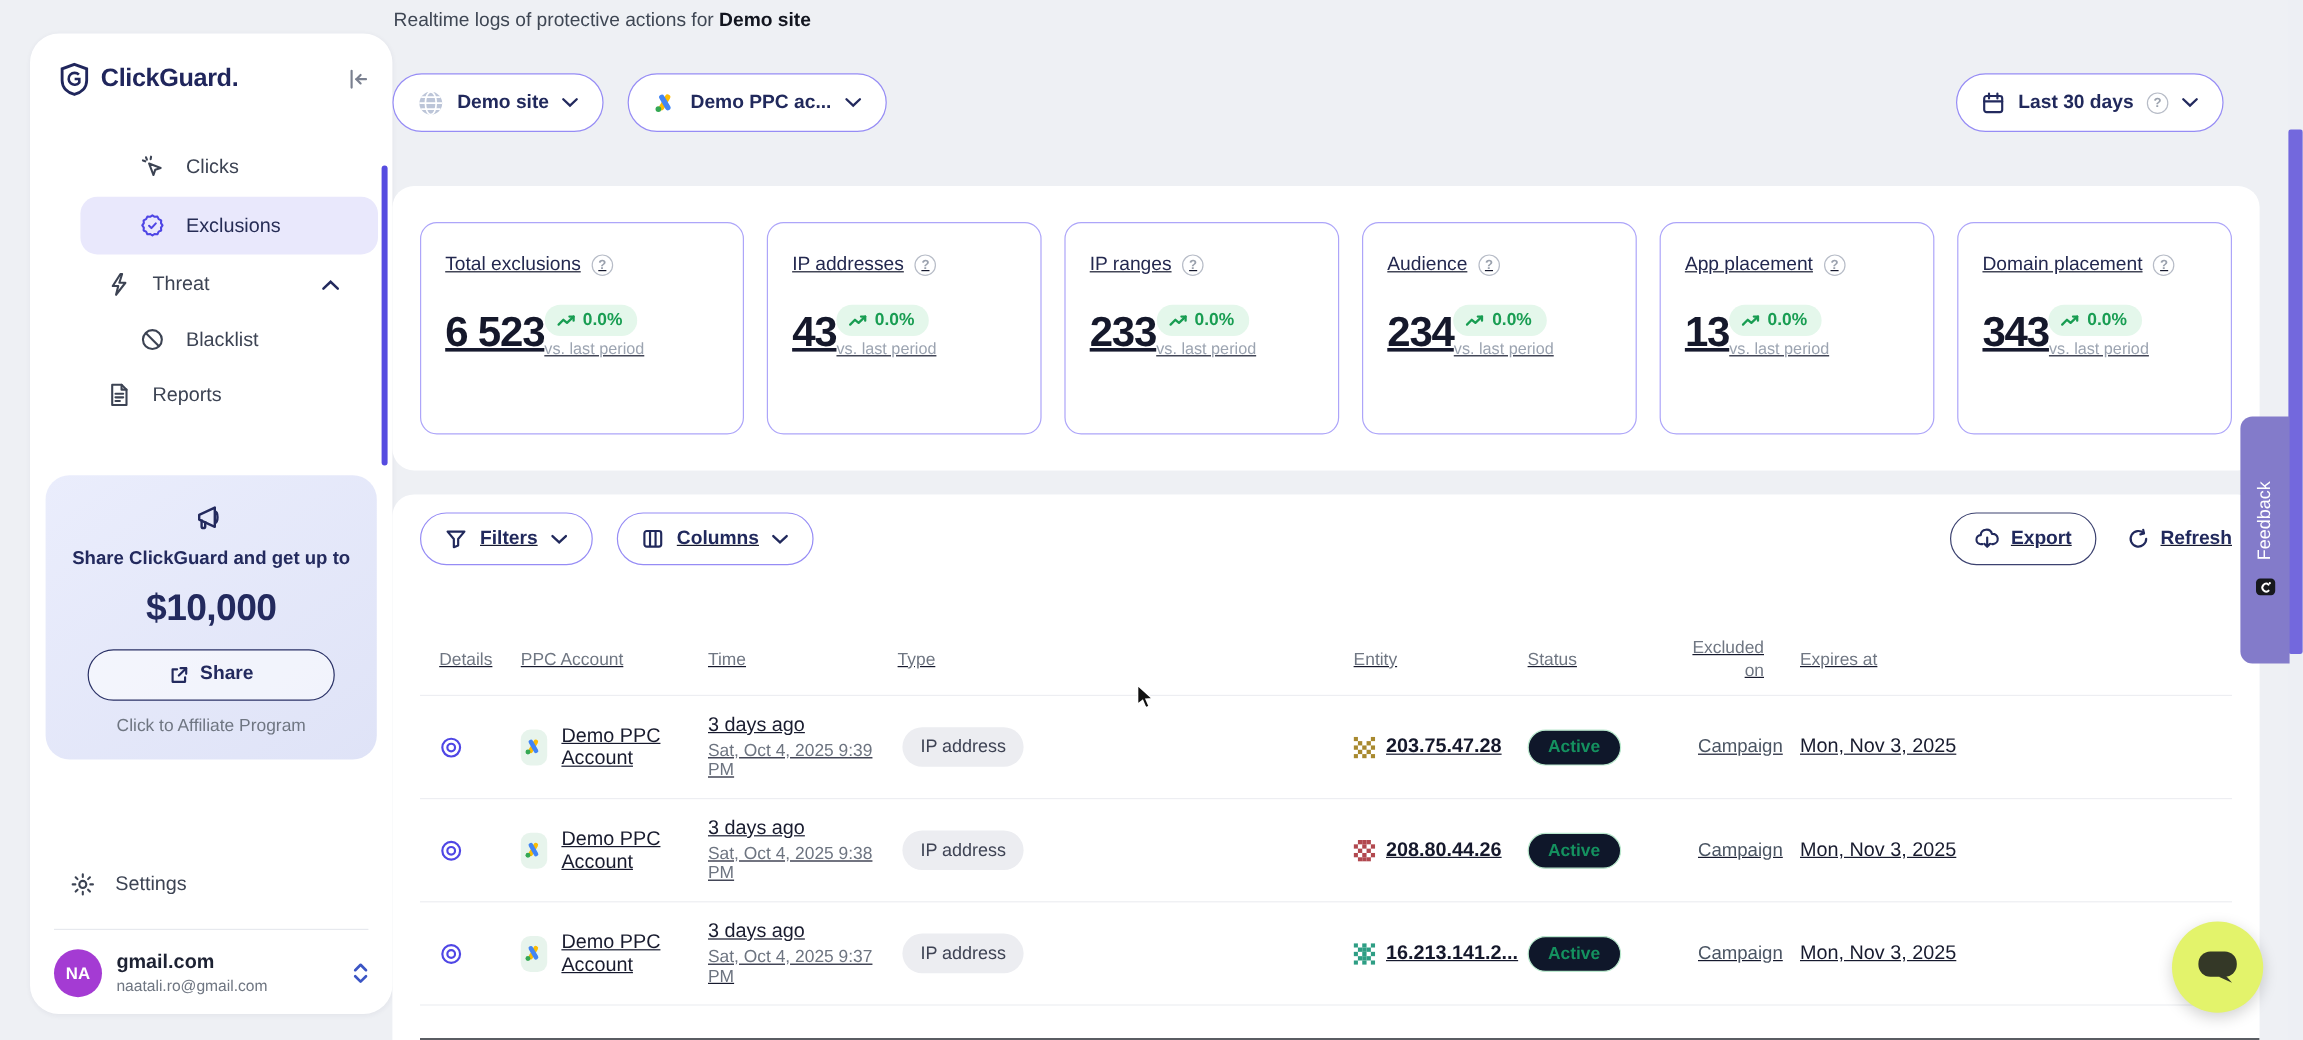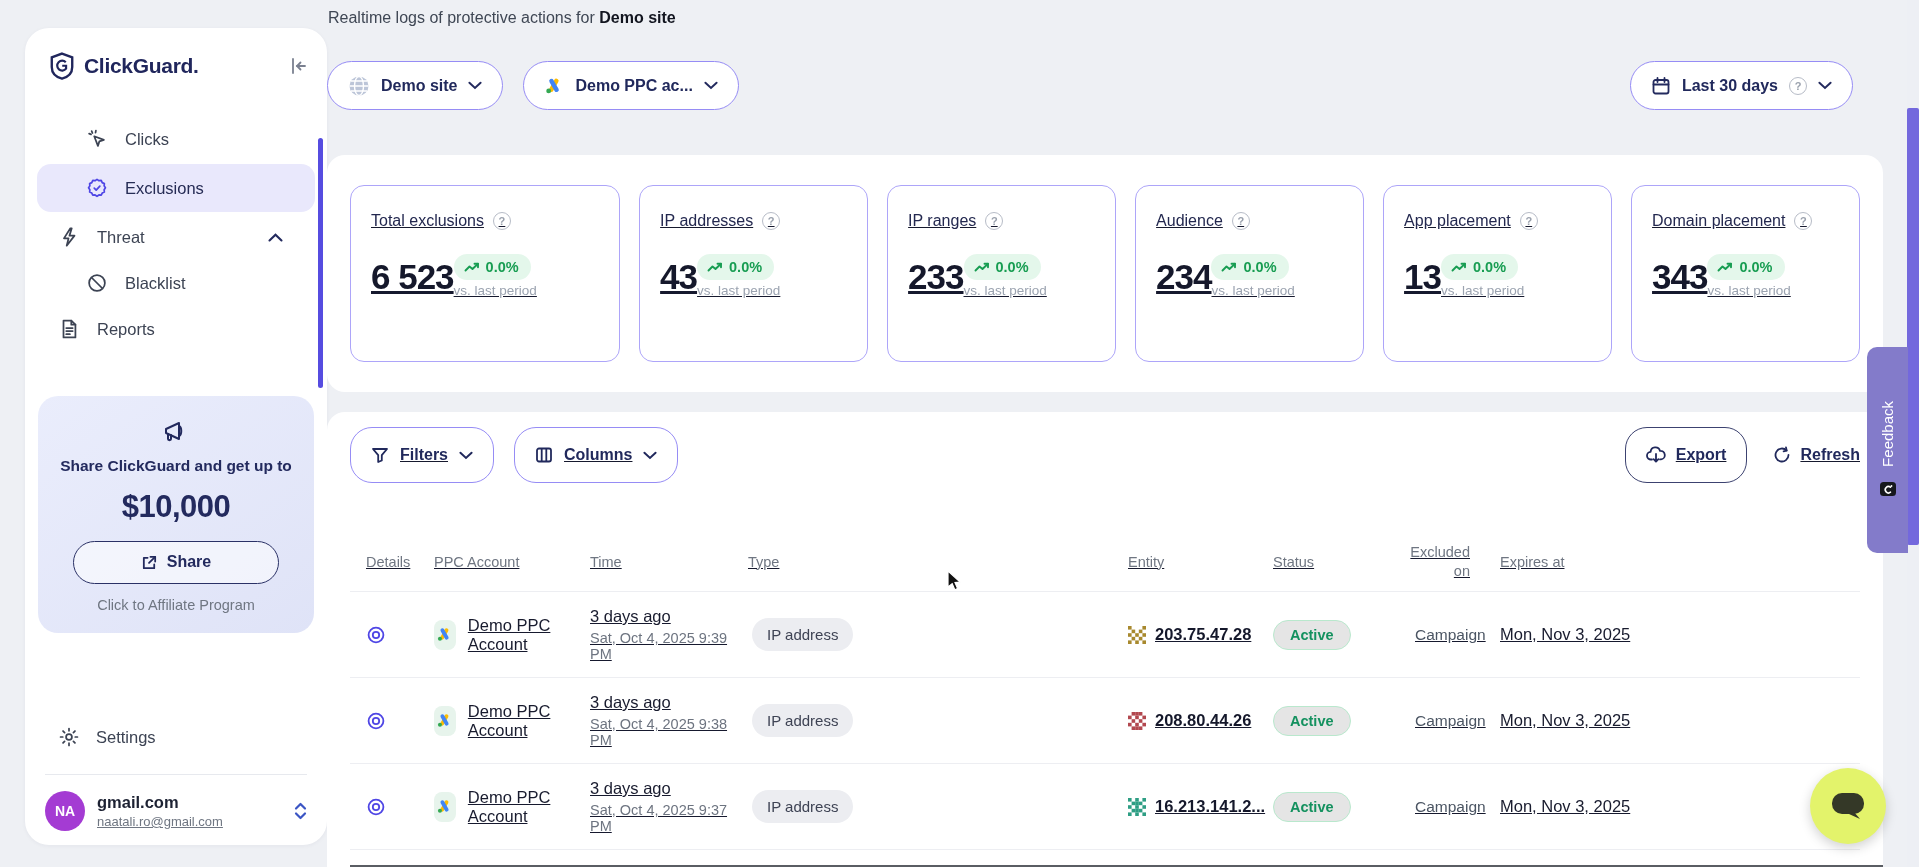--- a/index.html
+++ b/index.html
@@ -15,21 +15,21 @@
 
   
   .sidebar {
     position:absolute; left:25px; top:28px; width:302px; height:817px;
     background:#fff; border-radius:24px; display:flex; flex-direction:column;
     padding:24px 0 14px; box-shadow:0 1px 4px rgba(30,35,80,.05);
   }
   .logo-row { display:flex; align-items:center; gap:9px; padding:0 18px 0 24px; }
   .logo-text { font-size:21px; font-weight:800; color:#20265c; letter-spacing:-.3px; }
   .collapse-btn { margin-left:auto; color:#7a8090; cursor:pointer; }
-  .nav { margin-top:36px; }
+  .nav { margin-top:36px;padding-left:30px; }
   .nav-item { display:flex; align-items:center; height:46px; gap:17px; font-size:16.5px; color:#3c4353; cursor:pointer; }
   .nav-item.lvl1 { padding-left:33px; }
   .nav-item.lvl2 { padding-left:61px; }
   .nav-item.active {
     margin:2px 12px; height:48px; padding-left:49px; border-radius:14px;
     background:#e9e8fc; color:#262c55; font-weight:500;
   }
   .nav-item .chev { margin-left:auto; margin-right:44px; color:#232a5e; }
   .nav-scrollbar { position:absolute; right:4px; top:110px; width:5px; height:250px; background:#564ce0; border-radius:3px; }
 
@@ -45,21 +45,21 @@
     background:rgba(255,255,255,.55); display:flex; align-items:center; justify-content:center; gap:9px;
     font-size:16px; font-weight:600; color:#232a5e; cursor:pointer;
   }
   .promo-affiliate { margin-top:13px; font-size:14.5px; color:#6f7682; cursor:pointer; }
 
   .settings-row { margin-top:auto; display:flex; align-items:center; gap:16px; padding-left:33px; height:42px; font-size:16.5px; color:#3c4353; cursor:pointer; }
   .sidebar-divider { margin:16px 20px 0; border-top:1px solid #e7e9ee; }
   .account-row { display:flex; align-items:center; gap:12px; padding:16px 20px 0; cursor:pointer; }
   .avatar { width:40px; height:40px; border-radius:50%; background:#a43bd3; color:#fff; font-size:14px; font-weight:600; display:flex; align-items:center; justify-content:center; }
   .account-name { font-size:16.5px; font-weight:700; color:#1d2233; }
-  .account-email { font-size:13px; color:#6f7682; margin-top:2px;text-decoration:underline; }
+  .account-email { font-size:13px; color:#6f7682; margin-top:2px; }
   .account-caret { margin-left:auto; color:#3b55c4; }
 
   
   .main { position:absolute; left:327px; top:0; width:1556px; height:867px; }
   .subtitle { position:absolute; top:9px; left:1px; font-size:16px; color:#3f4754; }
   .subtitle b { color:#12151f; font-weight:700; }
 
   .selector-row { position:absolute; top:61px; left:0; width:100%; display:flex; gap:20px; }
   .pill-select {
     height:49px; border:1px solid #968cf5; border-radius:25px; background:#fff;
@@ -83,21 +83,21 @@
   .trend-pill {
     background:#e4f7eb; border-radius:14px; padding:5px 12px 5px 10px;
     display:inline-flex; align-items:center; gap:6px;
     color:#189d52; font-size:14.5px; font-weight:700;
   }
   .trend-caption { font-size:13.5px; color:#9ba3b0; margin-top:3px; }
 
   .table-panel { top:412px; height:455px; padding:15px 23px 0; border-radius:18px 18px 0 0; overflow:hidden; }
   .toolbar { display:flex; align-items:center; }
   .btn-pill {
-    height:56px; border:1px solid #968cf5; border-radius:22px; background:#fff;
+    height:44px; border:1px solid #968cf5; border-radius:22px; background:#fff;
     display:inline-flex; align-items:center; gap:11px; padding:0 20px;
     font-size:16px; font-weight:600; color:#21295c; cursor:pointer;
   }
   .btn-pill + .btn-pill { margin-left:20px; }
   .toolbar-right { margin-left:auto; display:flex; align-items:center; }
   .export-btn { border:1px solid #3c4270; gap:10px;text-align:right; }
   .refresh-btn { margin-left:26px; display:inline-flex; align-items:center; gap:9px; font-size:16px; font-weight:600; color:#21295c; cursor:pointer; }
 
   .tbl-grid { display:grid; grid-template-columns:68px 156px 157px 381px 145px 142px 85px 1fr; align-items:center; }
   .tbl-head { margin-top:49px; min-height:60px; border-bottom:1px solid #edeef2; }
@@ -112,21 +112,21 @@
   .acct-ico { width:30px; height:30px; border-radius:8px; background:#e7f4ec; display:flex; align-items:center; justify-content:center; }
   .time-main { font-size:16.5px; font-weight:500; color:#181b2e; }
   .time-sub { font-size:14.5px; color:#6d7480; margin-top:4px; }
   .type-badge {
     margin-left:21px; display:inline-block; background:#ecedf1; border-radius:17px;
     padding:8px 15px; font-size:15px; color:#3e4354;
   }
   .type-badge:empty { display:none; }
   .entity-cell { display:flex; align-items:center; gap:9px; font-size:16.5px; font-weight:600; color:#15182b; }
   .status-pill {
-    display:inline-block; background:#e5e5e5; border:1px solid #b9e8cd; border-radius:16px;
+    display:inline-block; background:#0f172a; border:1px solid #b9e8cd; border-radius:16px;
     padding:6px 16px; font-size:14.5px; font-weight:600; color:#14915f;
   }
   .status-pill:empty { display:none; }
   .excluded-cell { font-size:15.5px; color:#4b5563; }
   .expires-cell { font-size:16.5px; font-weight:500; color:#181b2e; }
   .bottom-edge-line { position:absolute; left:23px; right:0; bottom:0; height:2px; background:#5a5d63; }
 
   
   .scroll-track { position:absolute; right:0; top:0; width:12px; height:867px; background:#edeff4; }
   .scroll-thumb { position:absolute; right:0; top:108px; width:12px; height:437px; background:#7368dd; border-radius:2px; }

